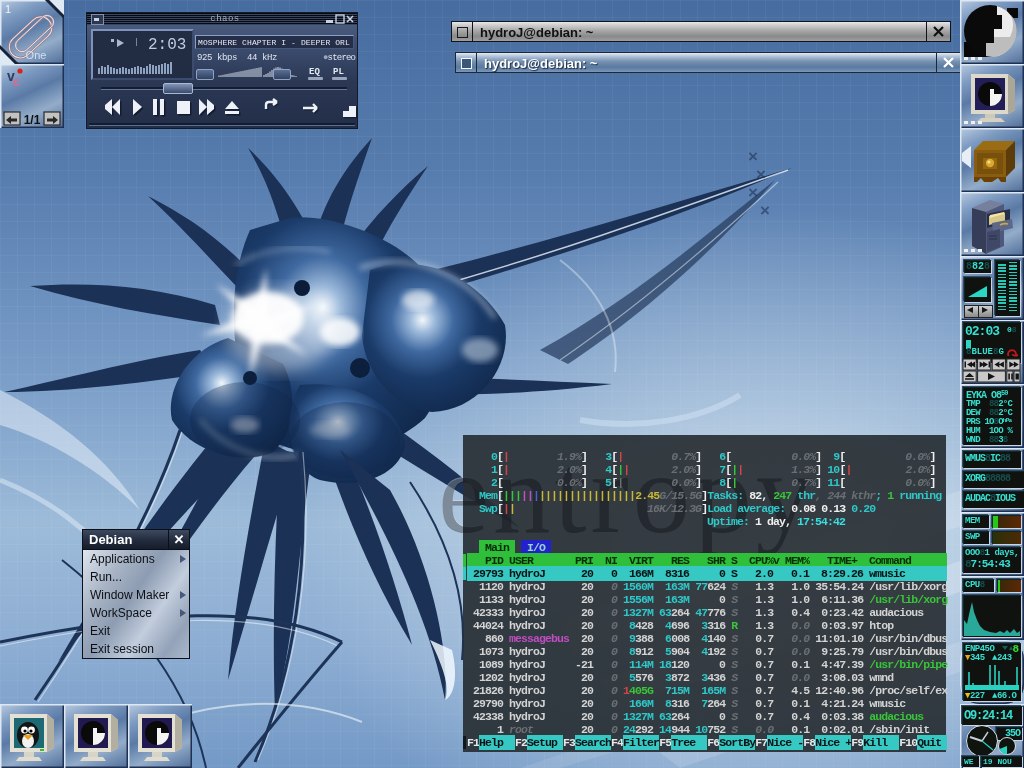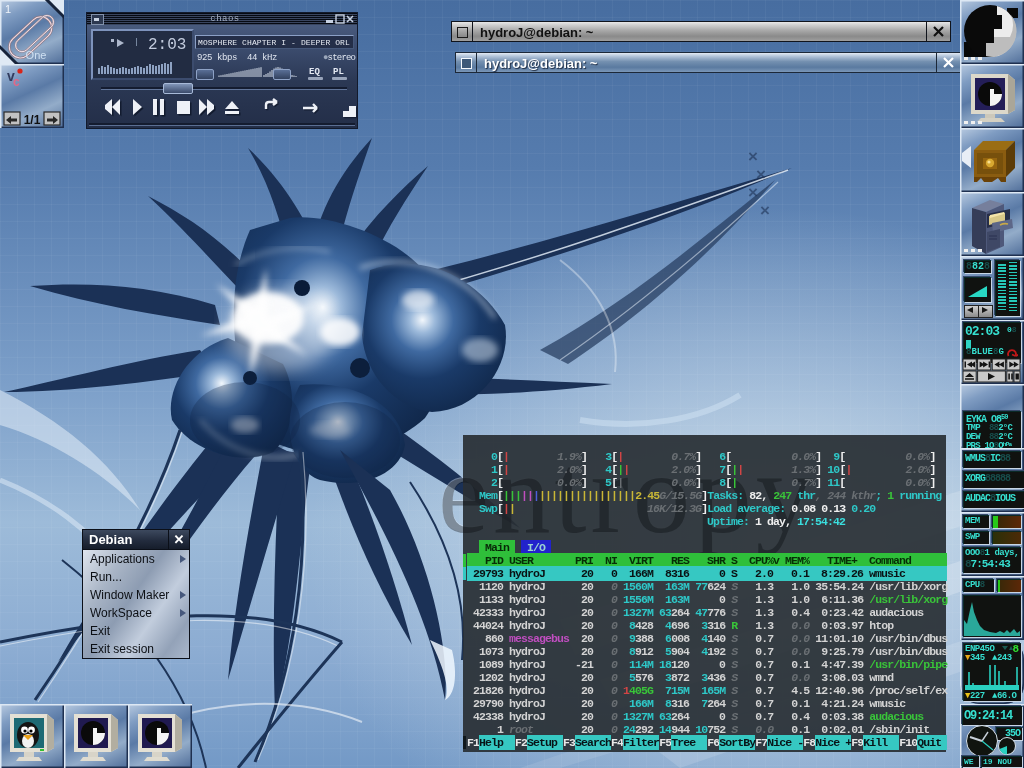--- a/index.html
+++ b/index.html
@@ -517,21 +517,21 @@
       <path d="M49.3,41.5 L54.3,44.5 L49.3,47.5 Z M53.8,41.5 L58.8,44.5 L53.8,47.5 Z"></path>
       <path d="M5,57 L9.6,53 L14,57 Z M5,58.2 h9 v1.6 h-9 Z"></path>
       <path d="M28,53 L35,56.5 L28,60 Z"></path>
       <rect x="48.3" y="53.5" width="1.6" height="6"></rect>
           <rect x="51.2" y="53.5" width="1.6" height="6"></rect>
       <rect x="55.5" y="53.5" width="3.4" height="6"></rect>
     </g>
   </svg>
 </div>
 <div class="tile" style="left:960px;top:384px;">
-  <div class="lcdbox" style="left:3px;top:3px;width:58px;height:58px;font-family:'Liberation Mono',monospace;font-weight:bold;color:#35dfd0;margin-top:24px;">
+  <div class="lcdbox" style="left:3px;top:3px;width:58px;height:58px;font-family:'Liberation Mono',monospace;font-weight:bold;color:#35dfd0;">
     <div style="position:absolute;left:3px;top:2px;font-size:10px;letter-spacing:-1px;">EYKA&nbsp;O8<span style="font-size:7px;vertical-align:3px;">50</span></div>
     <div style="position:absolute;left:3px;top:12px;font-size:9px;letter-spacing:-0.8px;">TMP&nbsp;&nbsp;<span class="ghost">88</span>2°C</div>
     <div style="position:absolute;left:3px;top:21px;font-size:9px;letter-spacing:-0.8px;">DEW&nbsp;&nbsp;<span class="ghost">88</span>2°C</div>
     <div style="position:absolute;left:3px;top:30px;font-size:9px;letter-spacing:-0.8px;">PRS&nbsp;1O<span class="ghost">8</span>O<span style="font-size:6px;vertical-align:2px;">hPa</span></div>
     <div style="position:absolute;left:3px;top:39px;font-size:9px;letter-spacing:-0.8px;">HUM&nbsp;&nbsp;1OO&nbsp;%</div>
     <div style="position:absolute;left:3px;top:48px;font-size:9px;letter-spacing:-0.8px;">WND&nbsp;&nbsp;<span class="ghost">88</span>3<span class="ghost">8</span></div>
   </div>
 </div>
 <div class="tile" style="left:960px;top:448px;">
   <div class="lcdbox" style="left:3px;top:3px;width:58px;height:17px;">

